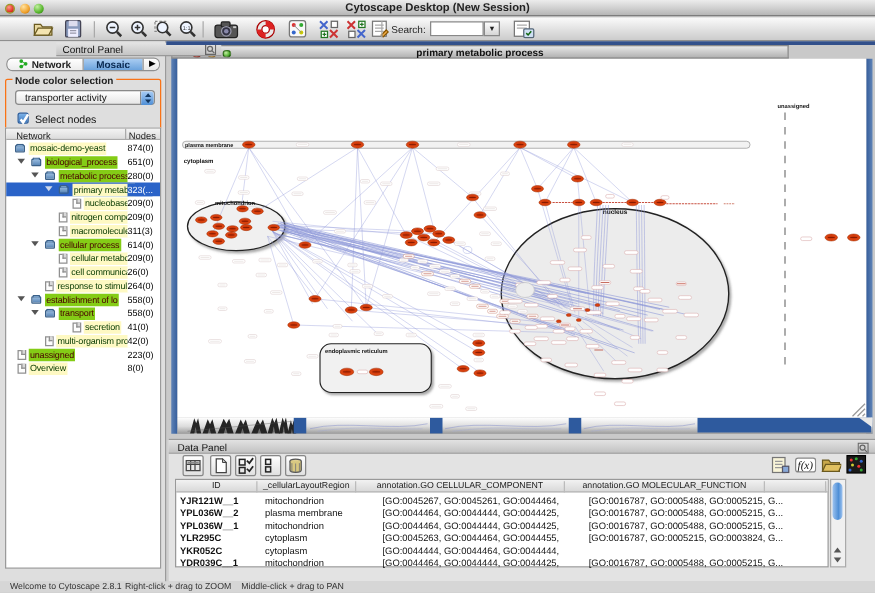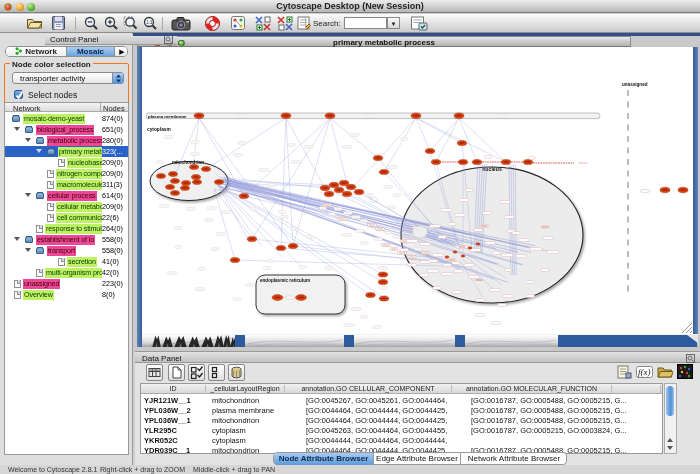--- a/index.html
+++ b/index.html
@@ -90,22 +90,22 @@
   background:linear-gradient(#a8ccf4,#4f8fd6); border-left:1px solid #8a8a8a; }
 #checkbox { position:absolute; left:9px; top:26px; width:9px; height:9px; border-radius:2px;
   background:linear-gradient(#7db2e8,#3877c0); border:1px solid #2a5c9c; }
 #checklbl { position:absolute; left:23px; top:26px; font-size:8.5px; color:#111; }
 #nettree { left:4px; top:69px; width:125px; height:353px; background:#fff; border:1px solid #9a9a9a; }
 #treehead { position:absolute; left:0; top:0; width:123px; height:9px;
   background:linear-gradient(#f4f4f4,#dcdcdc); border-bottom:1px solid #aaa; font-size:7.5px; color:#222; }
 .trow { position:absolute; left:0; width:123px; height:11px; font-size:7.2px; letter-spacing:-0.15px; color:#000; }
 .trow .lbl { position:absolute; top:0.5px; height:10px; line-height:10px; padding:0 1px; }
 .trow .cnt { position:absolute; left:97px; top:0.5px; height:10px; line-height:10px; letter-spacing:0; background:#fff; }
-.green { background:#bef264; color:#073a00; }
-.red { background:#ec4899; color:#490000; }
+.green { background:#fef9c3; color:#073a00; }
+.red { background:#84cc16; color:#490000; }
 .fico { position:absolute; top:1.5px; width:8px; height:8px; }
 .folder { background:linear-gradient(#93b7dc,#5b88b8); border:0.5px solid #3a6088; border-radius:1px; height:6.5px !important; top:2.5px; }
 .folder::before { content:""; position:absolute; left:0px; top:-2px; width:4px; height:1.8px; background:#7ba3cc; border:0.5px solid #3a6088; border-bottom:none; border-radius:1px 1px 0 0; }
 .file { background:#fdfdfd; border:0.5px solid #909090; width:6.5px !important; height:8px; }
 .file::after { content:""; position:absolute; right:-0.5px; top:-0.5px; width:2.5px; height:2.5px; background:#d8d8d8; border-left:0.5px solid #909090; border-bottom:0.5px solid #909090; }
 .tri { position:absolute; top:3px; width:0; height:0; border-left:3.5px solid transparent; border-right:3.5px solid transparent; border-top:4.5px solid #555; }
 </style>
 </head>
 <body>
 <div id="app">
@@ -807,25 +807,20 @@
         </div>
     </div>
     <div id="dscroll" class="abs">
         <div id="dthumb"></div>
       <svg width="10" height="16" style="position:absolute;left:0px;top:52px" viewBox="0 0 10 16">
           <path d="M5 2 L8 6 L2 6 Z" fill="#555"></path>
           <path d="M5 14 L8 10 L2 10 Z" fill="#555"></path>
         </svg>
     </div>
   </div>
-  <div id="dtabs" class="abs">
-    <div class="dtab" style="left:0;width:99px;background:linear-gradient(#a8ccf2,#5e9ad8);border-radius:4px 0 0 4px;font-weight:bold;color:#0a2a52">Node Attribute Browser</div>
-    <div class="dtab" style="left:99px;width:87px;border-left:1px solid #999">Edge Attribute Browser</div>
-    <div class="dtab" style="left:186px;width:107px;border-left:1px solid #999">Network Attribute Browser</div>
-  </div>
   <div id="statusbar" class="abs">
     <span style="left:8px">Welcome to Cytoscape 2.8.1</span>
     <span style="left:100px">Right-click + drag to ZOOM</span>
     <span style="left:193px">Middle-click + drag to PAN</span>
   </div>
 
   <div id="cpanel" class="abs">
     <div id="cphead" class="abs">
         <div class="t">Control Panel</div>
       <svg width="9" height="9" style="position:absolute;right:4px;top:1px" viewBox="0 0 9 9">
@@ -913,21 +908,21 @@
             <span class="cnt">614(0)</span>
           </div>
         <div class="trow" style="top:98px">
             <span class="fico file" style="left:42px"></span>
             <span class="lbl green" style="left:51px">cellular metabo</span>
             <span class="cnt">209(0)</span>
           </div>
         <div class="trow" style="top:109px">
             <span class="fico file" style="left:42px"></span>
             <span class="lbl green" style="left:51px">cell communicat</span>
-            <span class="cnt">22(6)</span>
+            <span class="cnt">26(0)</span>
           </div>
         <div class="trow" style="top:120px">
             <span class="fico file" style="left:31px"></span>
             <span class="lbl green" style="left:40px">response to stimul</span>
             <span class="cnt">264(0)</span>
           </div>
         <div class="trow" style="top:131px">
             <span class="tri" style="left:9px"></span>
             <span class="fico folder" style="left:20px"></span>
             <span class="lbl red" style="left:31px">establishment of lo</span>

